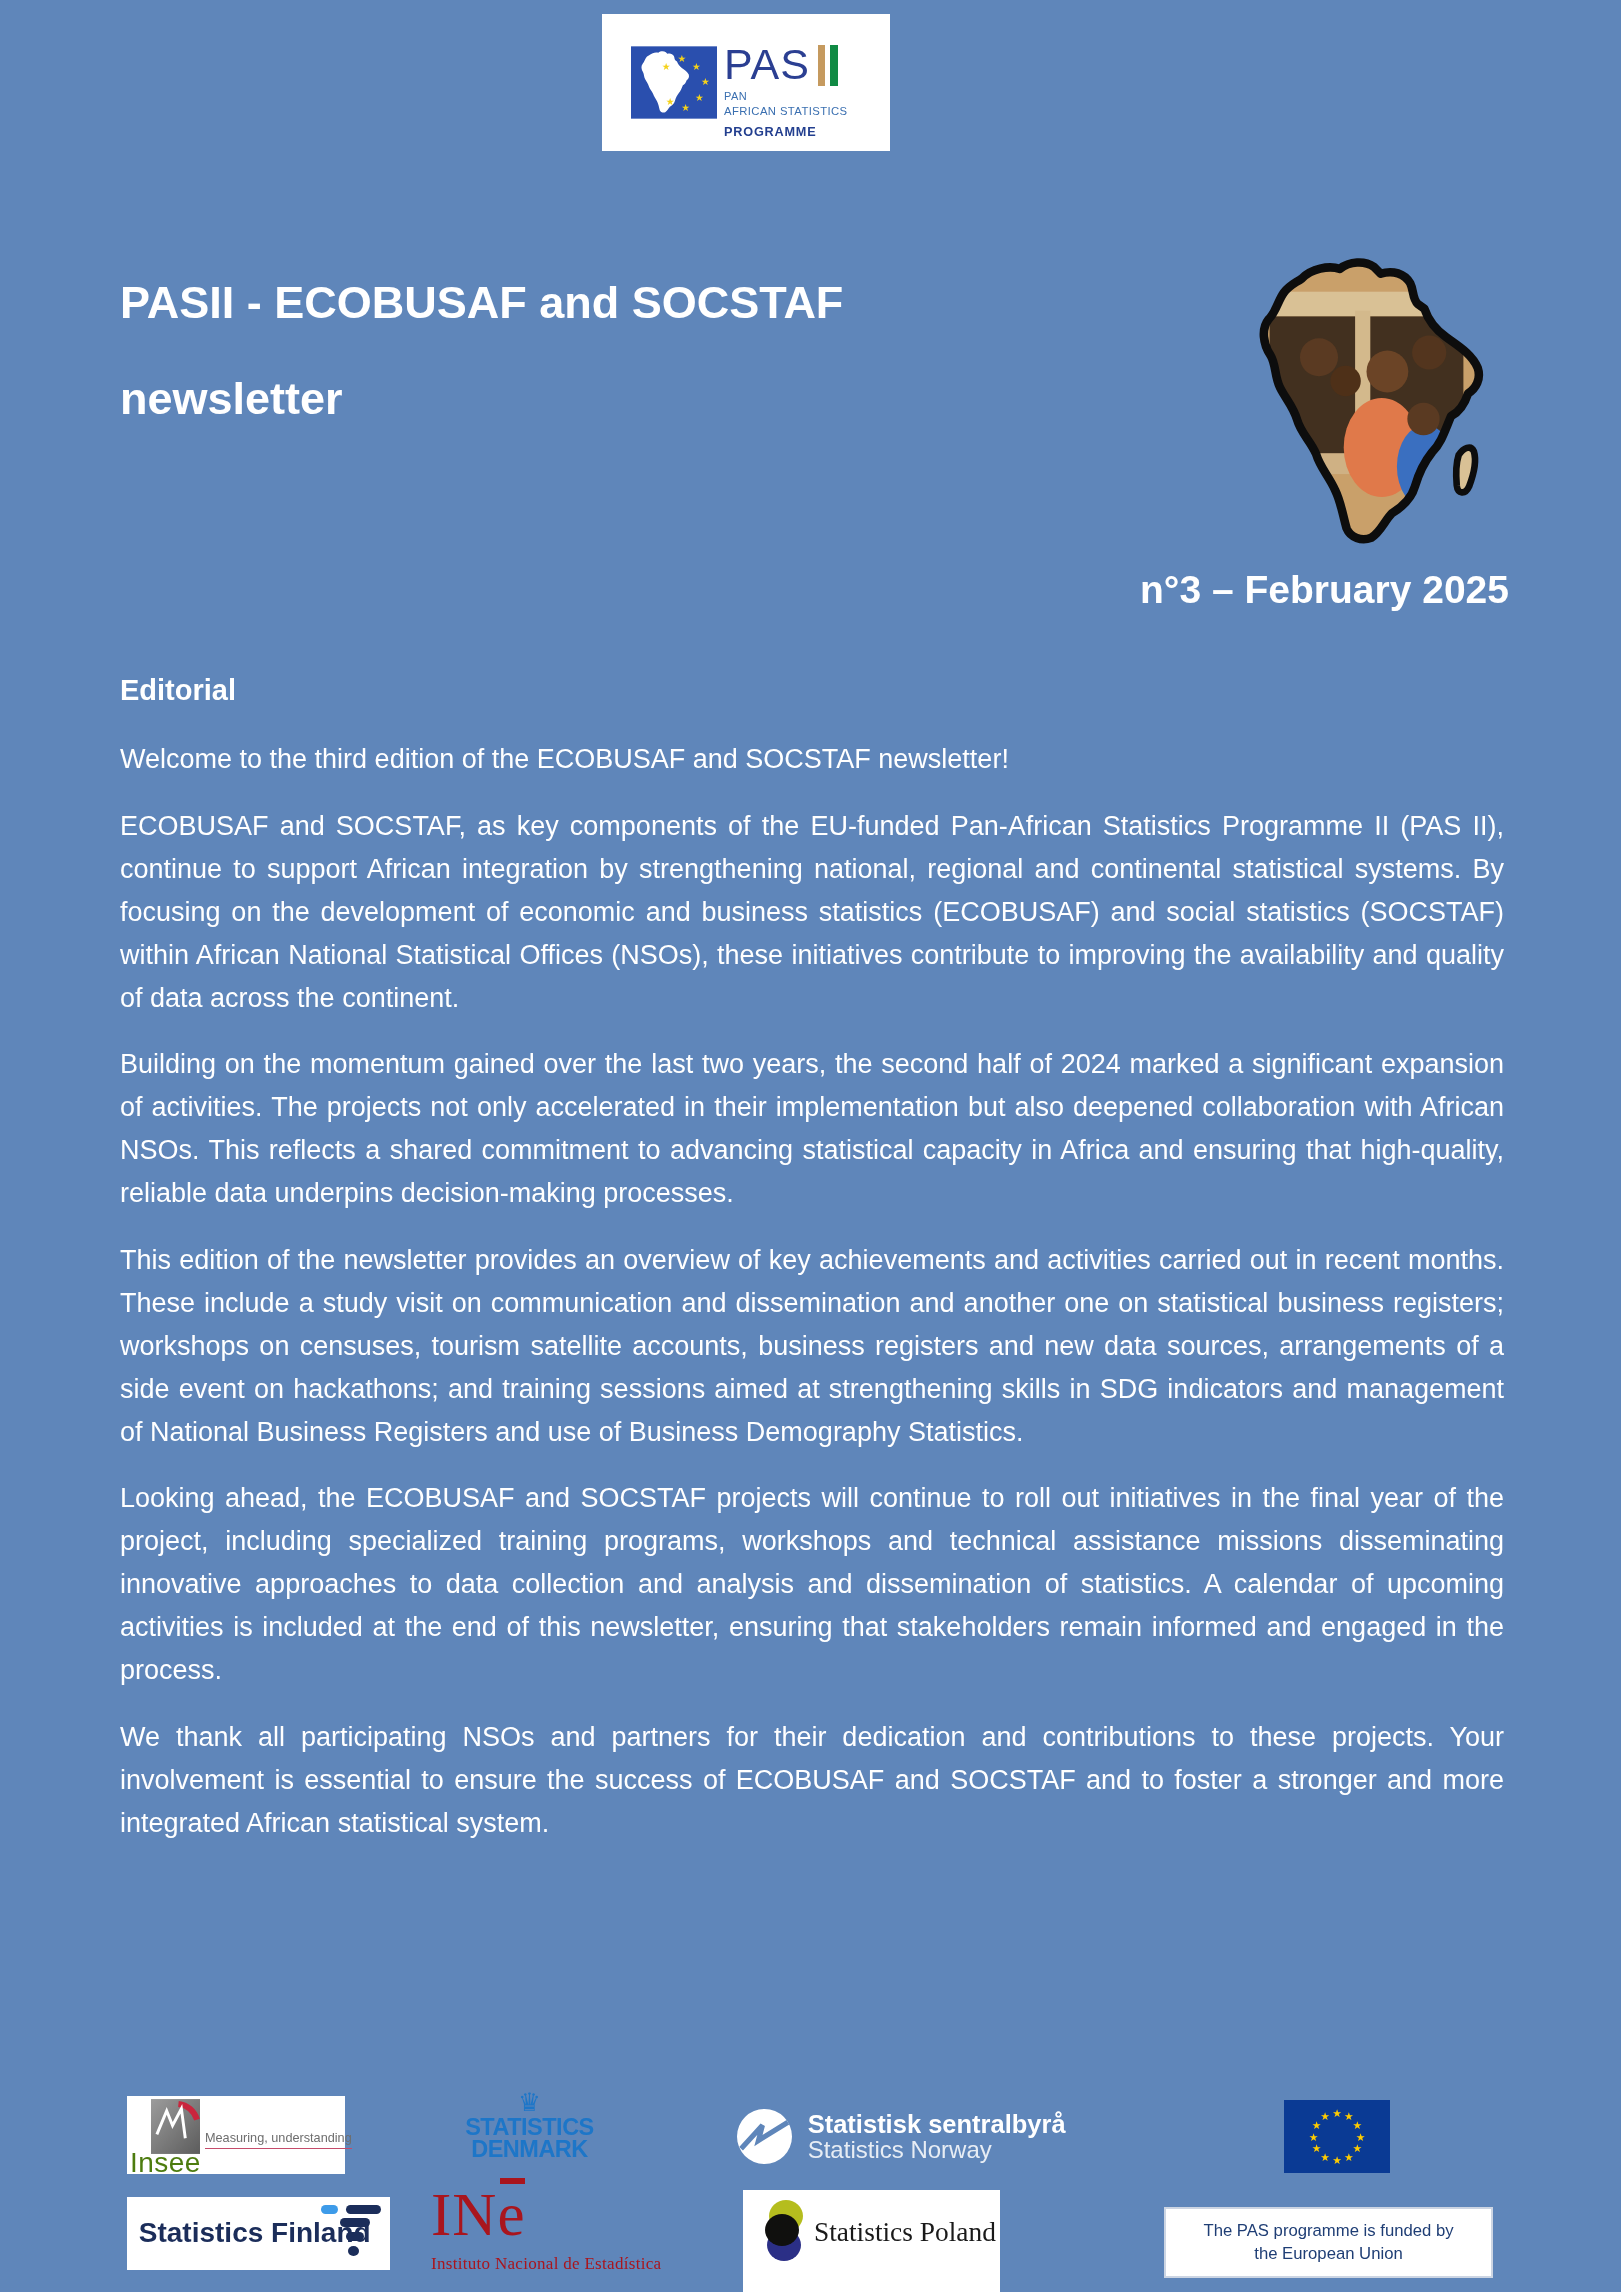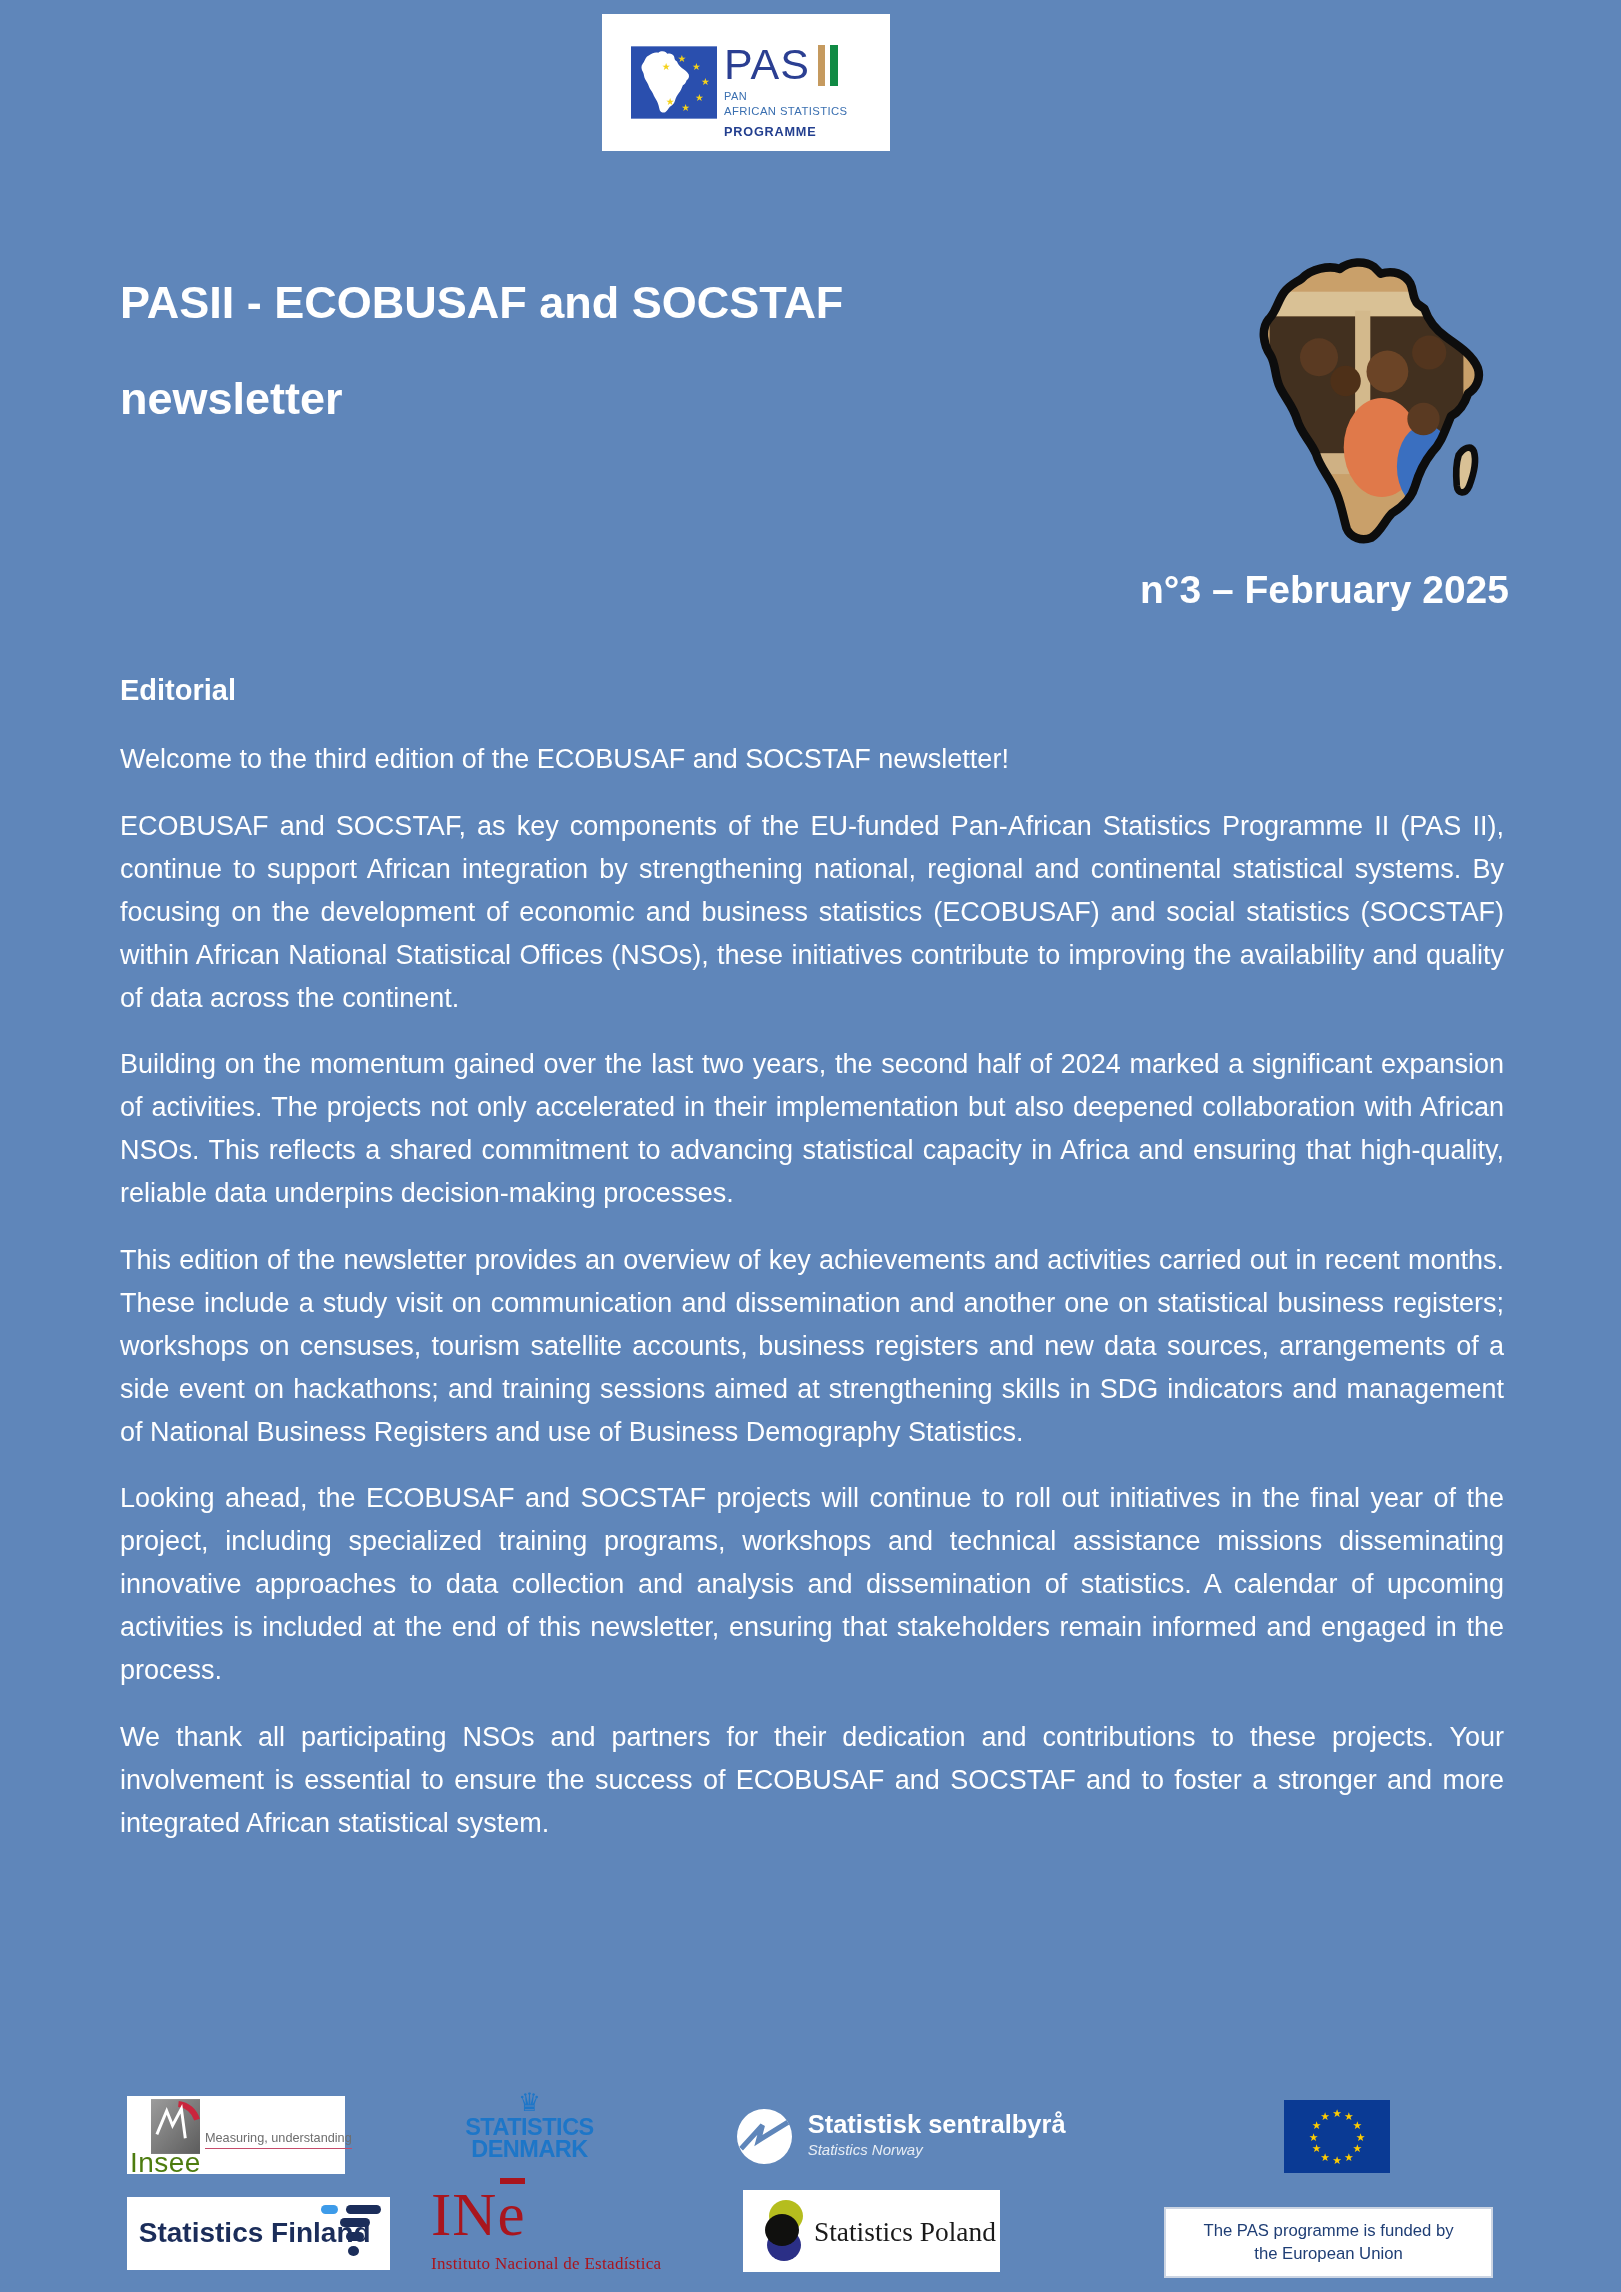--- a/index.html
+++ b/index.html
@@ -33,37 +33,37 @@
   .logo-white{position:absolute;background:#fff;}
   .insee-box{left:127px;top:2096px;width:218px;height:78px;}
   .insee-square{position:absolute;left:23.5px;top:2.9px;width:49px;height:55px;}
   .insee-name{position:absolute;left:2.9px;top:51px;font-size:28px;color:#4d7c0f;letter-spacing:0.5px;}
   .insee-tag{position:absolute;left:78px;top:35px;font-size:12.7px;color:#6e6e6e;padding-bottom:2.9px;border-bottom:1.5px solid #c54b6a;white-space:nowrap;}
   .dk-logo{position:absolute;left:453px;top:2090px;width:153px;text-align:center;color:#1d76c8;}
   .dk-crown{font-size:25.5px;line-height:25.5px;}
   .dk-l1,.dk-l2{font-size:23.5px;line-height:22.5px;font-weight:700;letter-spacing:-0.5px;}
   .no-logo{position:absolute;left:737px;top:2109px;display:flex;align-items:center;gap:15.7px;color:#fff;}
   .no-text .no-l1{font-size:25.5px;font-weight:700;line-height:27.4px;}
-  .no-text .no-l2{font-size:15px;opacity:.85;line-height:23.5px;font-style:italic;}
+  .no-text .no-l2{font-size:24px;opacity:.85;line-height:23.5px;}
   .eu-flag{position:absolute;left:1284px;top:2100px;width:106px;height:73px;background:#0a3a94;}
   .fi-box{left:127px;top:2197px;width:263px;height:73px;}
   .fi-label{position:absolute;left:11.8px;top:19.6px;font-size:28px;font-weight:600;color:#1b2d5a;}
   .fi-icon{position:absolute;left:194px;top:7.8px;width:61px;height:57px;}
   .fi-bar{position:absolute;border-radius:4.9px;background:#1b2d5a;}
   .fi-b1{left:0;top:0;width:16.7px;height:8.8px;background:#3d9be9;}
   .fi-b2{left:24.5px;top:0;width:35px;height:8.8px;}
   .fi-b3{left:18.6px;top:13.7px;width:30px;height:8.8px;}
   .fi-b4{left:24.5px;top:27.4px;width:18.6px;height:8.8px;}
   .fi-b5{left:27.4px;top:41px;width:10.8px;height:9.8px;border-radius:50%;}
   .ine-logo{position:absolute;left:431px;top:2184px;color:#a9151d;font-family:"Liberation Serif",serif;}
   .ine-acronym{font-size:61px;line-height:61px;font-weight:500;letter-spacing:1px;}
   .ine-e{position:relative;display:inline-block;}
   .ine-e::before{content:"";position:absolute;left:8%;top:-5.9px;width:90%;height:5.9px;background:#a9151d;}
   .ine-sub{font-size:17px;margin-top:9px;letter-spacing:0.3px;}
-  .pl-box{left:743px;top:2190px;width:257px;height:82px;}
+  .pl-box{left:743px;top:2190px;width:257px;height:102px;}
   .pl-icon{position:absolute;left:21.6px;top:9.8px;width:39px;height:65px;}
   .pl-c{position:absolute;width:34px;height:32px;border-radius:50%;}
   .pl-green{left:4.9px;top:0;background:#b5bd1e;z-index:1;}
   .pl-navy{left:2px;top:29px;background:#2b2f86;z-index:2;}
   .pl-black{left:0;top:14.7px;background:#10100e;z-index:3;}
   .pl-label{position:absolute;left:71px;top:27.4px;font-size:27.4px;color:#1a1a1a;font-family:"Liberation Serif",serif;}
   .fund-box{left:1164px;top:2207px;width:329px;height:71px;border:2px solid #ccd5e3;box-sizing:border-box;
     display:flex;flex-direction:column;align-items:center;justify-content:center;}
   .fund-box div{font-size:16.7px;line-height:22.5px;font-weight:400;color:#1f3e75;text-align:center;}
 </style>

